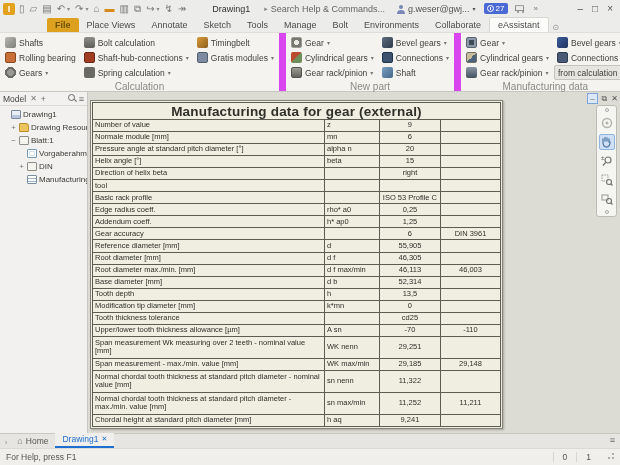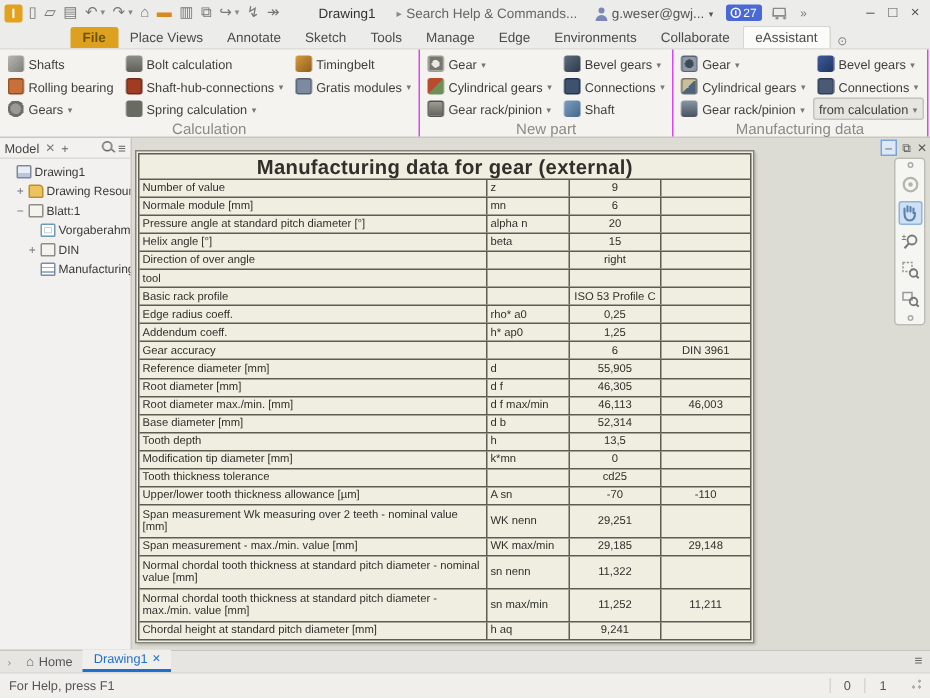--- a/index.html
+++ b/index.html
@@ -30,21 +30,21 @@
 
   
   .menutabs { height:15px; display:flex; align-items:flex-end; padding-left:2px; background:#ececea; font-size:9px; color:#4b4b48; flex:none;margin-left:45px; }
   .mtab { padding:2px 8px 2px; cursor:default; }
   .mtab.file { background:#dda11f; color:#6b5302; font-weight:bold; border-radius:2px 2px 0 0; }
   .mtab.active { background:#fbfbfa; border:1px solid #d8d6d0; border-bottom:none; border-radius:2px 2px 0 0; }
   .mtab-extra { margin-left:4px; color:#888; font-size:8px; }
 
   
   .ribbon { height:60px; background:#f4f3f0; border-top:1px solid #e0deda; border-bottom:1px solid #c9c7c1; display:flex; flex:none; }
-  .panel { display:flex; flex-direction:column; border-right:1px solid #d946ef; padding:2px 2px 0; }
+  .panel { display:flex; flex-direction:column; border-right:7px solid #d946ef; padding:2px 2px 0; }
   .panel-cols { display:flex; flex:1; gap:2px; }
   .pcol { display:flex; flex-direction:column; justify-content:flex-start; }
   .rbtn { display:flex; align-items:center; gap:3px; font-size:8.5px; color:#3e3e3a; padding:1px 3px; height:15px; white-space:nowrap; cursor:default; }
   .rbtn .dd { font-size:6px; color:#777; }
   .rbtn.boxed { background:#e7e5e0; border:1px solid #c5c3bd; border-radius:2px; }
   .panel-label { text-align:center; font-size:10px; color:#8b8b85; padding:1px 0 2px; }
   .icon { width:11px; height:11px; border-radius:2px; flex:none; position:relative; }
   .ic-shafts{background:linear-gradient(135deg,#b9b9b4,#7e7e78);}
   .ic-bearing{background:#c7703a; border:1px solid #8c4a20;}
   .ic-gear{background:radial-gradient(circle,#9a9a94 45%,#6e6e68 46%,#6e6e68 70%,transparent 71%);}
@@ -175,21 +175,21 @@
     </div>
   </div>
 
   <div class="menutabs" id="menu-tabs">
       <span class="mtab file">File</span>
       <span class="mtab">Place Views</span>
       <span class="mtab">Annotate</span>
       <span class="mtab">Sketch</span>
       <span class="mtab">Tools</span>
       <span class="mtab">Manage</span>
-      <span class="mtab">Edge</span>
+      <span class="mtab">Bolt</span>
       <span class="mtab">Environments</span>
       <span class="mtab">Collaborate</span>
       <span class="mtab active">eAssistant</span>
       <span class="mtab-extra">⊙</span>
     </div>
 
   <div class="ribbon" id="ribbon-panels">
       <div class="panel">
         <div class="panel-cols">
           <div class="pcol">
@@ -390,21 +390,21 @@
                 <div class="gc gc-val">20</div>
                 <div class="gc gc-val2"></div>
               </div>
               <div class="grow">
                 <div class="gc gc-desc">Helix angle [°]</div>
                 <div class="gc gc-sym">beta</div>
                 <div class="gc gc-val">15</div>
                 <div class="gc gc-val2"></div>
               </div>
               <div class="grow">
-                <div class="gc gc-desc">Direction of over angle</div>
+                <div class="gc gc-desc">Direction of helix beta</div>
                 <div class="gc gc-sym"></div>
                 <div class="gc gc-val">right</div>
                 <div class="gc gc-val2"></div>
               </div>
               <div class="grow">
                 <div class="gc gc-desc">tool</div>
                 <div class="gc gc-sym"></div>
                 <div class="gc gc-val"></div>
                 <div class="gc gc-val2"></div>
               </div>

